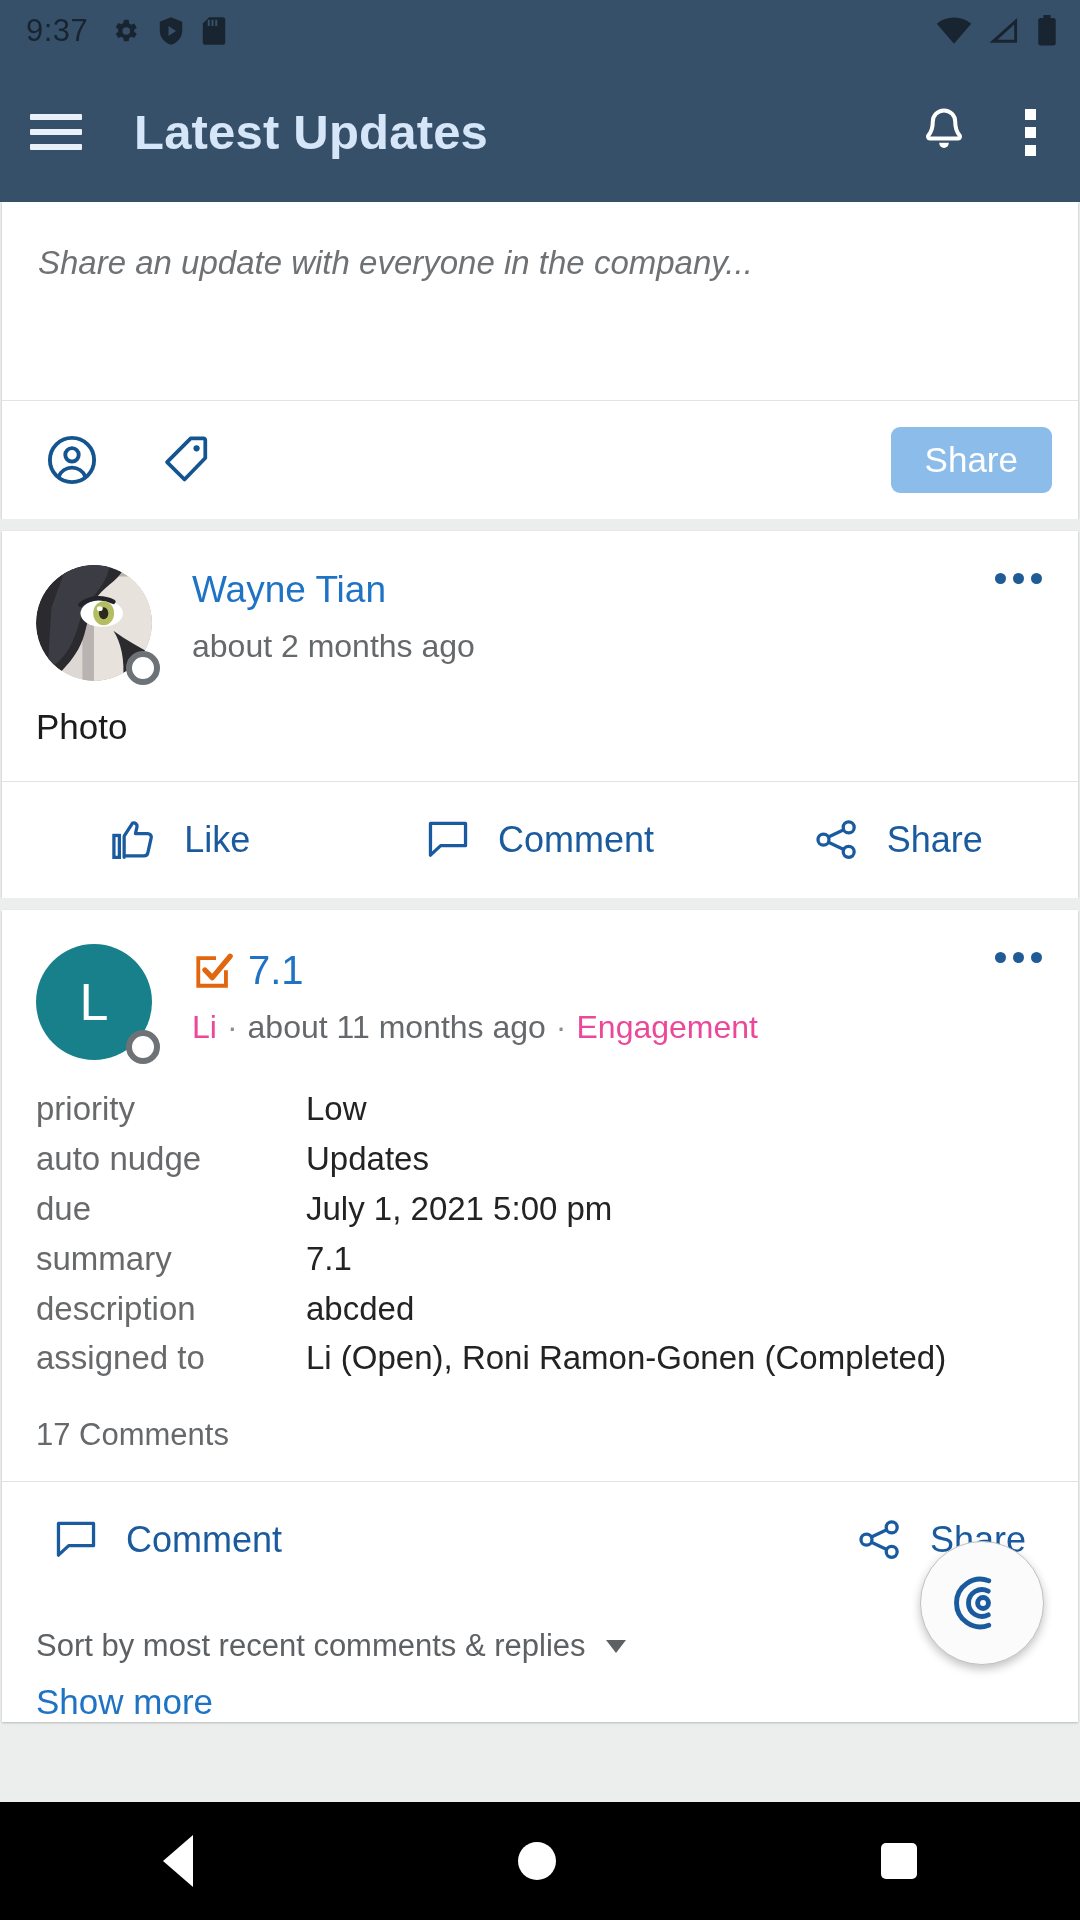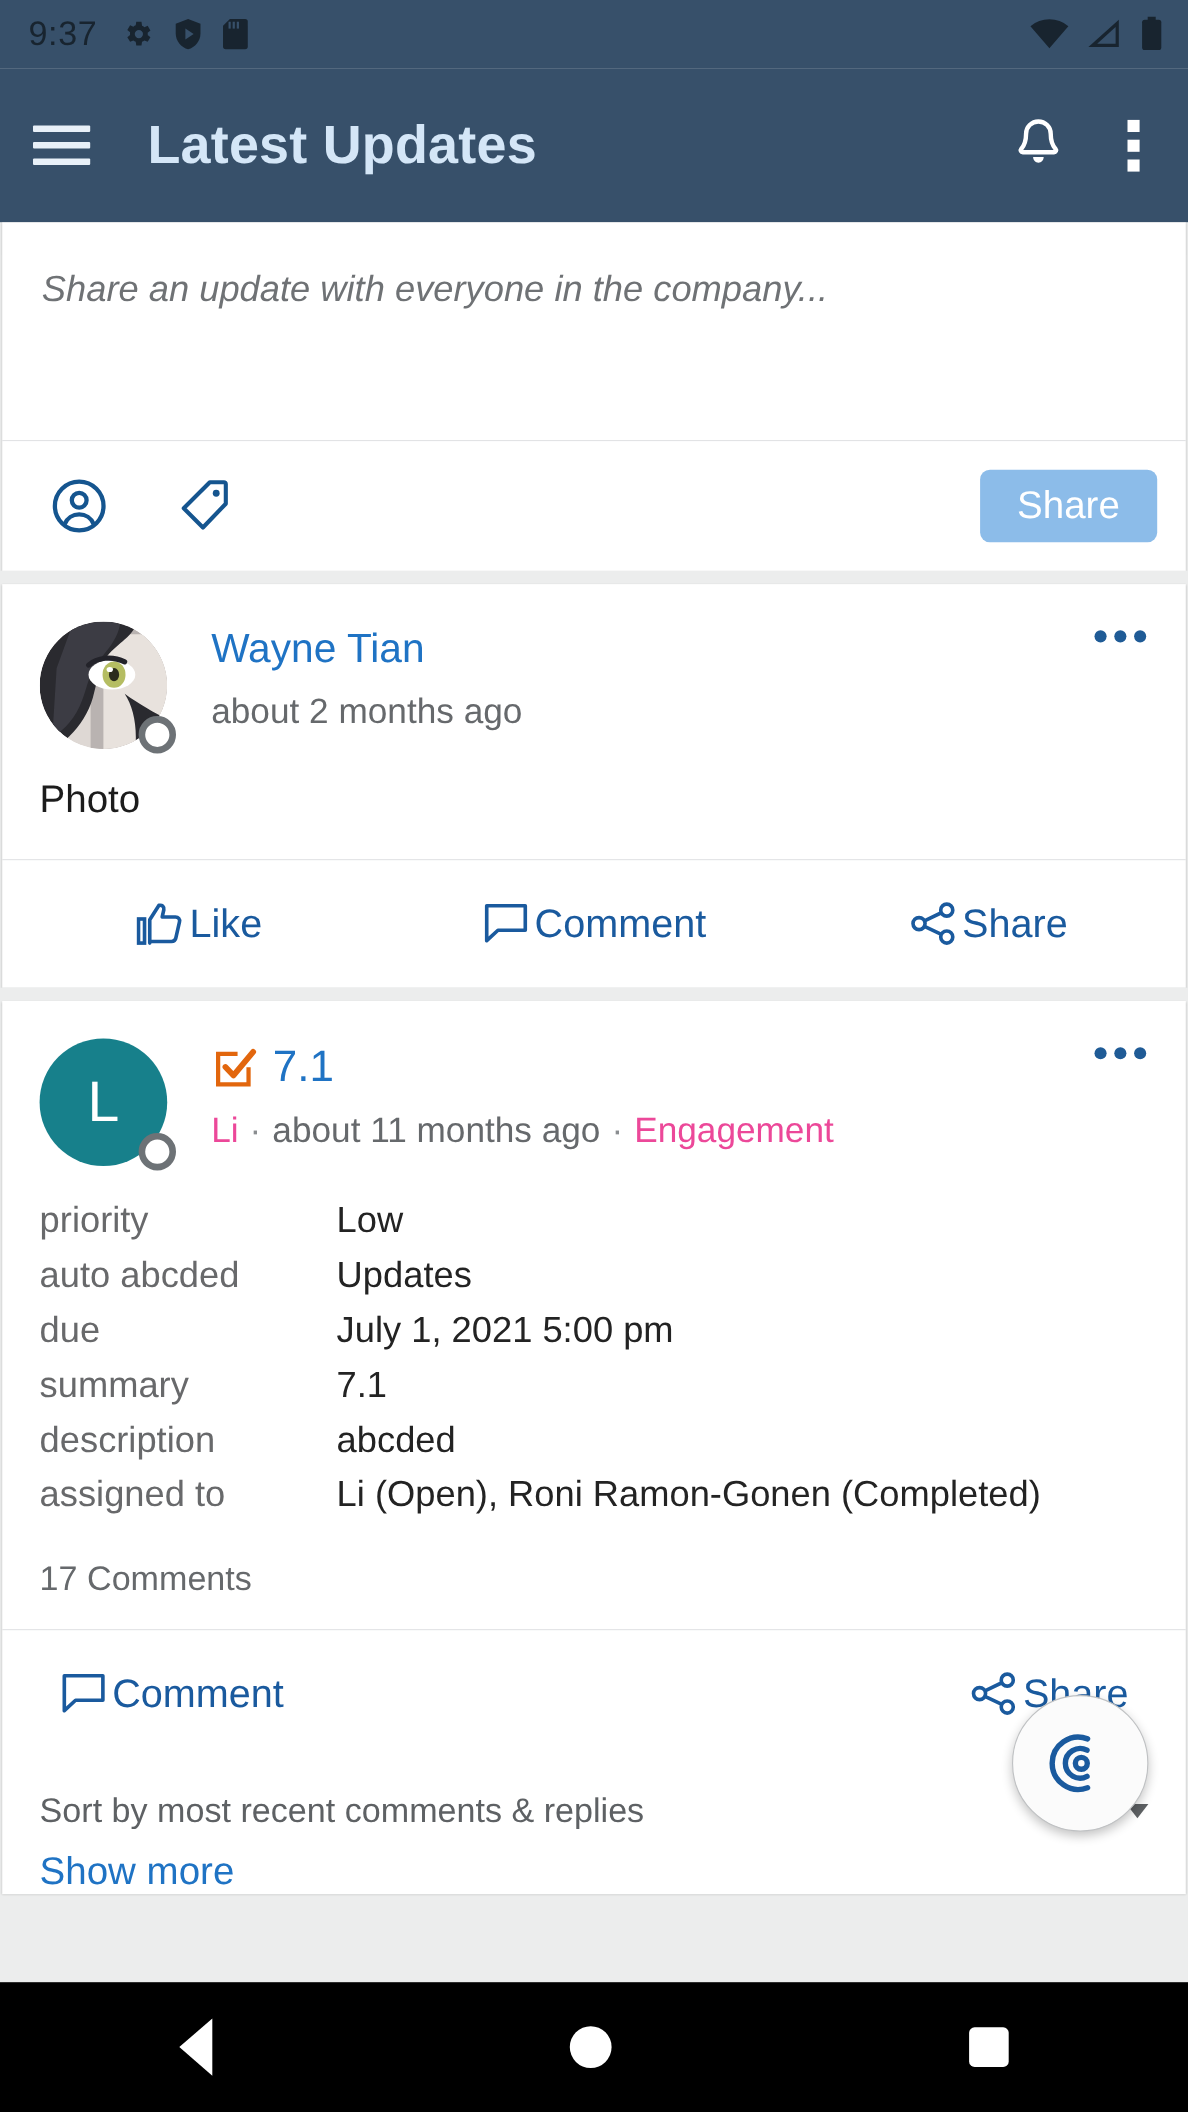--- a/index.html
+++ b/index.html
@@ -90,33 +90,33 @@
     display:flex; gap:7px;
   }
   .more-dots i { width:11px; height:11px; border-radius:50%; background:#1f5b96; }
 
   .post-body { padding:26px 34px 34px 34px; font-size:35px; color:#1c1c1c; }
 
   
   .actions { display:flex; align-items:center; height:116px; }
   .action {
     flex:1; display:flex; align-items:center; justify-content:center;
-    gap:4px; color:#1a5a9e; font-size:36px; cursor:pointer;
+    gap:28px; color:#1a5a9e; font-size:36px; cursor:pointer;
   }
   .actions.two .action { flex:none; }
   .actions.two { justify-content:space-between; padding:0 52px; }
 
   
   .fields { padding:24px 34px 0 34px; }
   .field-row { display:flex; font-size:33px; line-height:1.33; padding:3px 0; }
   .field-label { width:270px; flex:0 0 270px; color:#68696b; }
   .field-value { color:#232323; }
   .comments-count { padding:34px 19px 28px 34px; font-size:31px; color:#66696c; }
 
-  .sortbar { padding:30px 34px 6px 34px; font-size:31px; color:#5e6164; display:flex; align-items:center; gap:20px;justify-content:space-between; }
+  .sortbar { padding:30px 34px 6px 34px; font-size:31px; color:#5e6164; display:flex; align-items:center; gap:20px; }
   .caret { width:0;height:0;border-left:10px solid transparent;border-right:10px solid transparent;border-top:13px solid #5e6164; }
   .showmore { padding:12px 34px 0 34px; font-size:35px; color:#1f73c4; }
 
   
   .fab {
     position:absolute; right:36px; bottom:255px;
     width:124px; height:124px; border-radius:50%;
     background:#fbfbfb; border:1px solid #bfc1c3;
     box-shadow:0 4px 10px rgba(0,0,0,.24);
     display:flex; align-items:center; justify-content:center;
@@ -307,21 +307,21 @@
             <i></i>
         </div>
       </div>
 
       <div class="fields">
         <div class="field-row">
           <div class="field-label">priority</div>
           <div class="field-value">Low</div>
         </div>
         <div class="field-row">
-          <div class="field-label">auto abcded</div>
+          <div class="field-label">auto nudge</div>
           <div class="field-value">Updates</div>
         </div>
         <div class="field-row">
           <div class="field-label">due</div>
           <div class="field-value">July 1, 2021 5:00 pm</div>
         </div>
         <div class="field-row">
           <div class="field-label">summary</div>
           <div class="field-value">7.1</div>
         </div>

